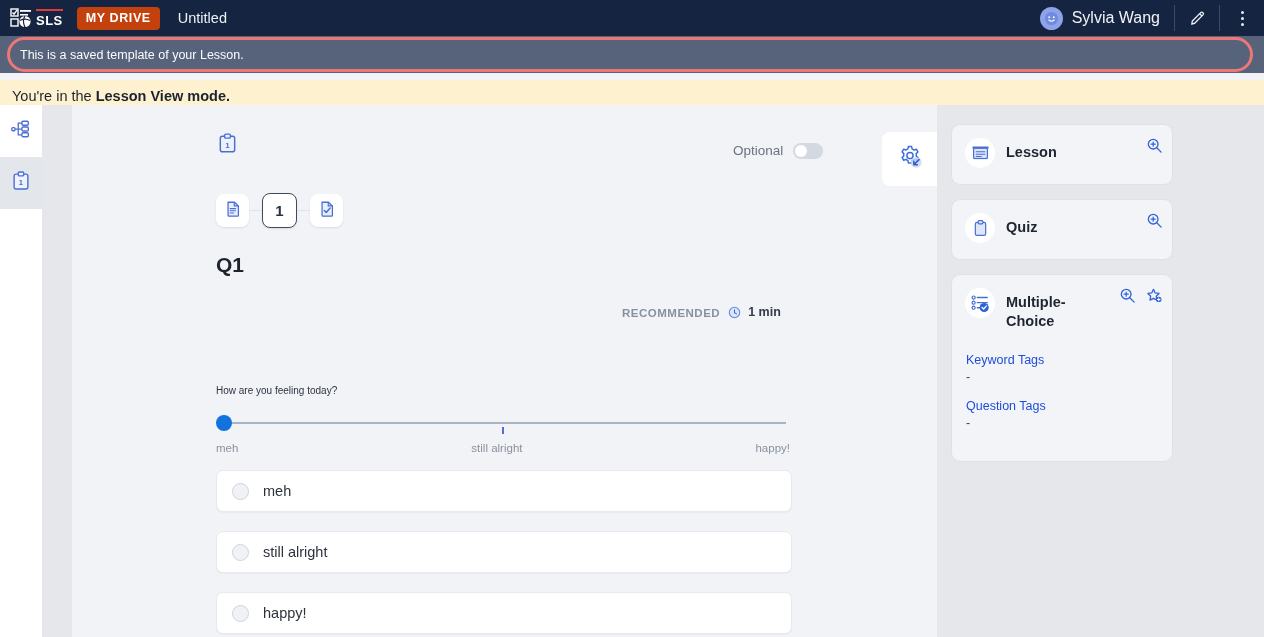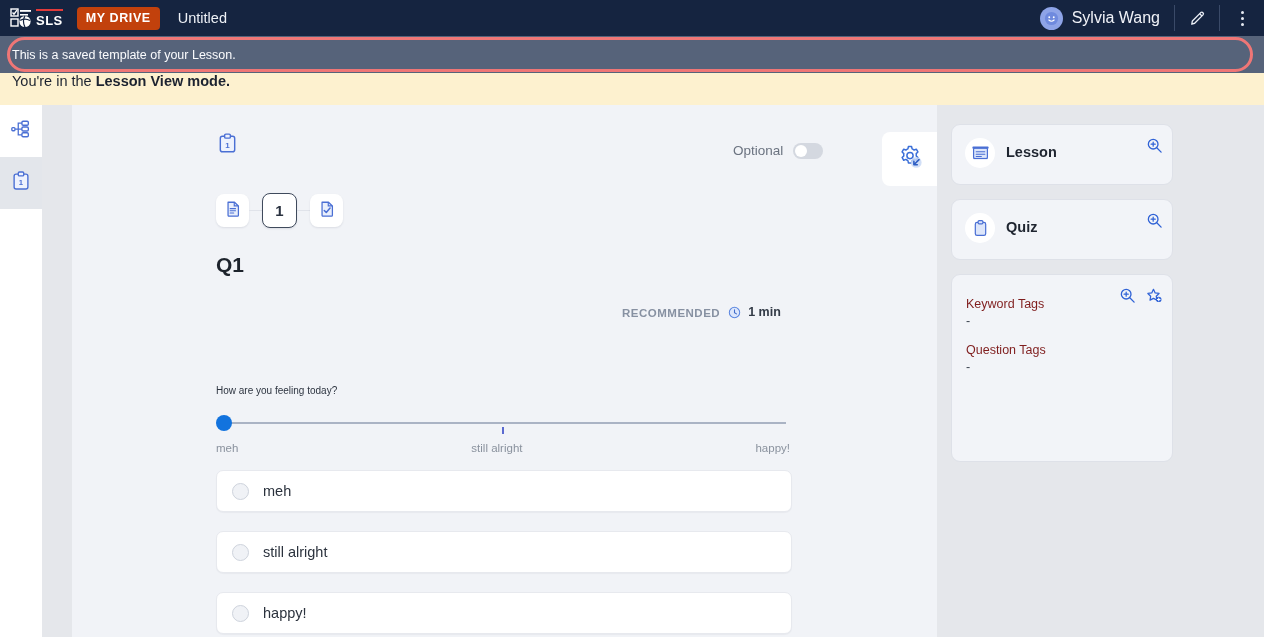--- a/index.html
+++ b/index.html
@@ -36,30 +36,30 @@
   .vdiv { width: 1px; height: 26px; background: #3a4a68; }
   .icon-btn-top { width: 44px; height: 36px; display: flex; align-items: center; justify-content: center; }
   .kebab { display: flex; flex-direction: column; gap: 3px; align-items: center; }
   .kebab i { width: 3px; height: 3px; border-radius: 50%; background: #e6eaf2; display: block; }
 
   
   .notice {
     position: absolute; left: 0; top: 36px; width: 1264px; height: 37px;
     background: #56637a; display: flex; align-items: center;
   }
-  .notice-text { color: #fbfcfe; font-size: 12.5px; margin-left: 12px; }
+  .notice-text { color: #fbfcfe; font-size: 12.5px; margin-left: 20px; }
   .notice-ring {
     position: absolute; left: 7px; top: 37px; width: 1246px; height: 35px;
     border: 3px solid #ef7676; border-radius: 18px; pointer-events: none;
   }
 
   
   .mode-banner {
-    position: absolute; left: 0; top: 73px; width: 1264px; height: 32px;
-    background: #fdf1cf; display: flex; 
+    position: absolute; left: 0; top: 80px; width: 1264px; height: 32px;
+    background: #fdf1cf; display: flex; align-items: center;
   }
   .mode-text { margin-left: 12px; font-size: 14.5px; color: #1c2330; }
   .mode-text b { font-weight: bold; }
 
   
   .left-rail {
     position: absolute; left: 0; top: 105px; width: 42px; height: 532px;
     background: #ffffff;
   }
   .rail-item {
@@ -160,21 +160,21 @@
   .r-card-head { display: flex; align-items: flex-start; padding: 13px 12px 0 13px; }
   .circ-icon {
     width: 30px; height: 30px; border-radius: 50%; background: #ffffff;
     display: flex; align-items: center; justify-content: center; flex: 0 0 30px;
   }
   .r-card-title {
     font-size: 14.5px; font-weight: bold; color: #1f2530; margin-left: 11px;
     line-height: 19px; padding-top: 5px;
   }
   .r-actions { position: absolute; right: 9px; top: 12px; display: flex; gap: 9px; }
-  .tag-label { font-size: 12.5px; color: #7f1d1d; margin: 0 0 0 14px; }
+  .tag-label { font-size: 12.5px; color: #1d4ed8; margin: 0 0 0 14px; }
   .tag-value { font-size: 12.5px; color: #3b424e; margin: 3px 0 0 14px; }
 </style>
 </head>
 <body>
 
 <div class="topbar">
   <span class="logo-mark">
     <svg width="26" height="22" viewBox="0 0 26 22">
       <rect x="1" y="2" width="7" height="7" fill="none" stroke="#fff" stroke-width="1.4"></rect>
       <path d="M2.5 5.5 L4 7.2 L7 3.2" fill="none" stroke="#fff" stroke-width="1.4"></path>
@@ -387,20 +387,33 @@
         <svg width="17" height="17" viewBox="0 0 18 18">
           <circle cx="7.6" cy="7.6" r="5.1" fill="none" stroke="#2f62d6" stroke-width="1.4"></circle>
           <path d="M11.4 11.4 L16 16" stroke="#2f62d6" stroke-width="1.4" stroke-linecap="round"></path>
           <path d="M7.6 5.4 V9.8 M5.4 7.6 H9.8" stroke="#2f62d6" stroke-width="1.3" stroke-linecap="round"></path>
         </svg>
       </span>
     </div>
   </div>
 
   <div class="r-card" style="top:169px;height:188px">
+    <div class="r-card-head">
+      <span class="circ-icon">
+        <svg width="20" height="20" viewBox="0 0 22 22">
+          <circle cx="4" cy="5" r="1.7" fill="none" stroke="#4a6fd4" stroke-width="1.3"></circle>
+          <circle cx="4" cy="10.6" r="1.7" fill="none" stroke="#4a6fd4" stroke-width="1.3"></circle>
+          <circle cx="4" cy="16.2" r="1.7" fill="none" stroke="#4a6fd4" stroke-width="1.3"></circle>
+          <path d="M8 5 h11 M8 10.6 h11 M8 16.2 h5.4" stroke="#4a6fd4" stroke-width="1.5" stroke-linecap="round"></path>
+          <circle cx="15.6" cy="16" r="5" fill="#2f62d6"></circle>
+          <path d="M13.3 16 L15 17.7 L18.1 14.2" fill="none" stroke="#fff" stroke-width="1.5" stroke-linecap="round" stroke-linejoin="round"></path>
+        </svg>
+      </span>
+      <span class="r-card-title" style="max-width:86px">Multiple-Choice</span>
+    </div>
     <div class="r-actions">
       <span>
         <svg width="17" height="17" viewBox="0 0 18 18">
           <circle cx="7.6" cy="7.6" r="5.1" fill="none" stroke="#2f62d6" stroke-width="1.4"></circle>
           <path d="M11.4 11.4 L16 16" stroke="#2f62d6" stroke-width="1.4" stroke-linecap="round"></path>
           <path d="M7.6 5.4 V9.8 M5.4 7.6 H9.8" stroke="#2f62d6" stroke-width="1.3" stroke-linecap="round"></path>
         </svg>
       </span>
       <span>
         <svg width="18" height="18" viewBox="0 0 20 20">

